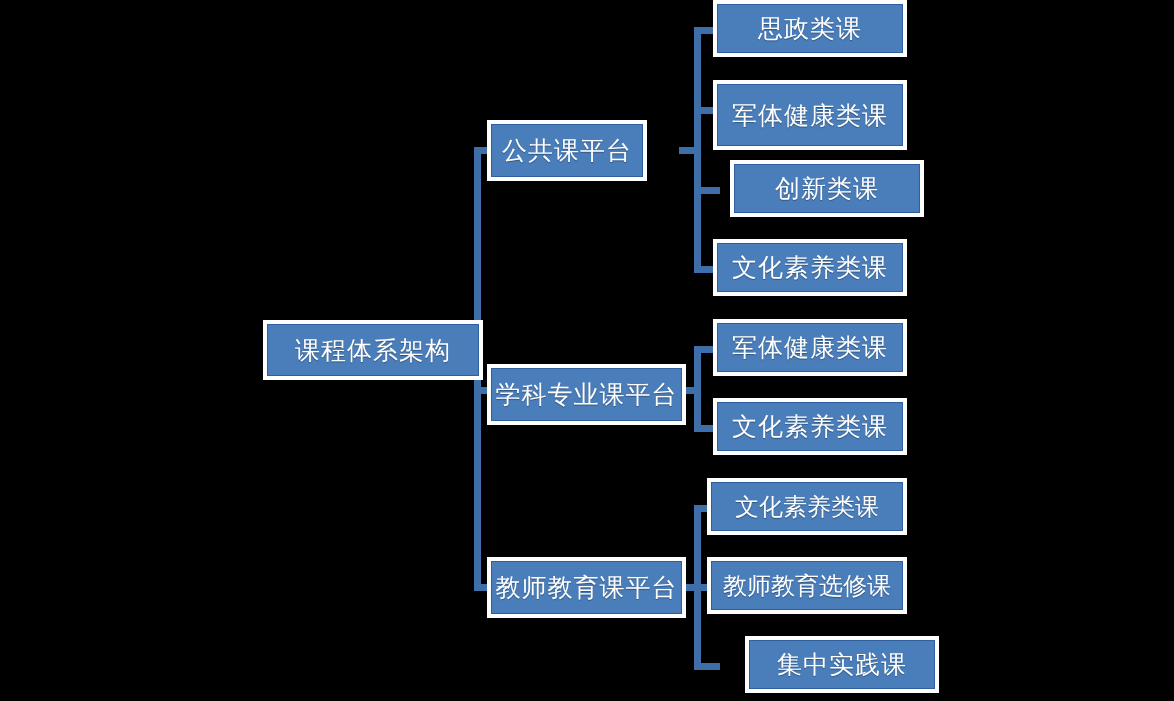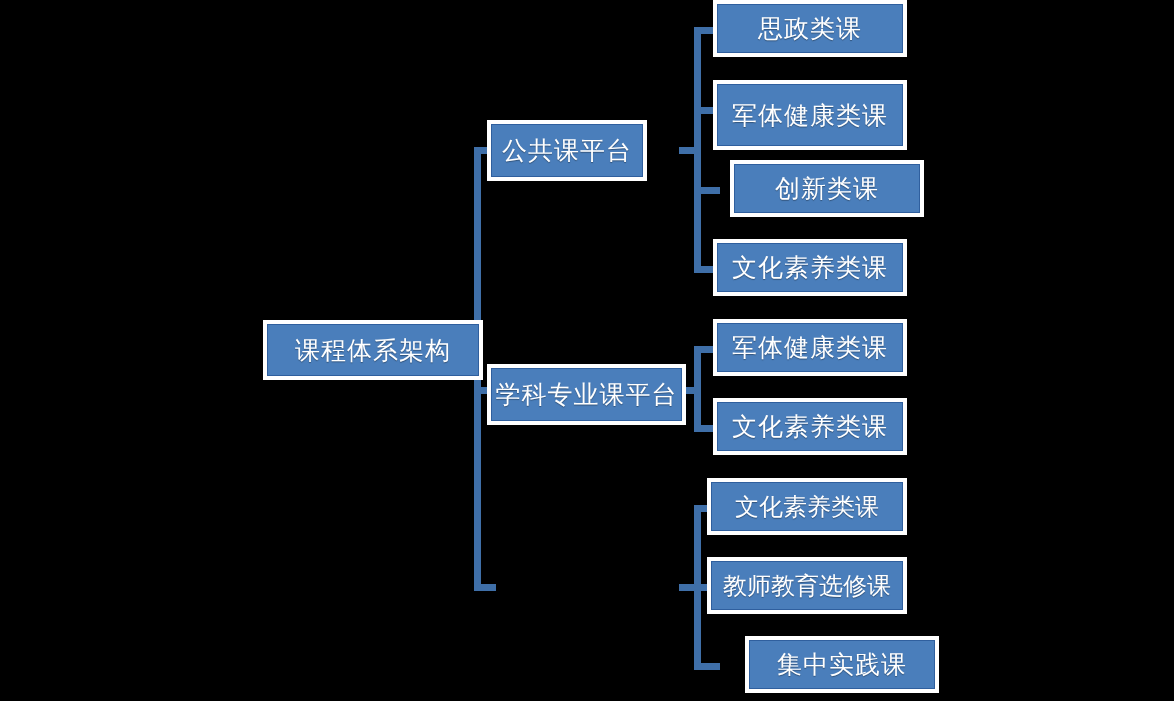--- a/index.html
+++ b/index.html
@@ -88,20 +88,23 @@
   </div>
 
   <div class="node node-mid" style="left:487px; top:120px; width:160px; height:61px;">
     <div class="node-inner">公共课平台</div>
   </div>
 
   <div class="node node-mid" style="left:487px; top:364px; width:199px; height:61px;">
     <div class="node-inner">学科专业课平台</div>
   </div>
 
+  <div class="node node-mid" style="left:487px; top:557px; width:199px; height:61px;">
+    <div class="node-inner">教师教育课平台</div>
+  </div>
 
   <div class="node node-leaf" style="left:713px; top:0px; width:194px; height:57px;">
     <div class="node-inner">思政类课</div>
   </div>
 
   <div class="node node-leaf" style="left:713px; top:80px; width:194px; height:70px;">
     <div class="node-inner">军体健康类课</div>
   </div>
 
   <div class="node node-leaf" style="left:713px; top:160px; width:194px; height:57px;margin-left:17px;">

